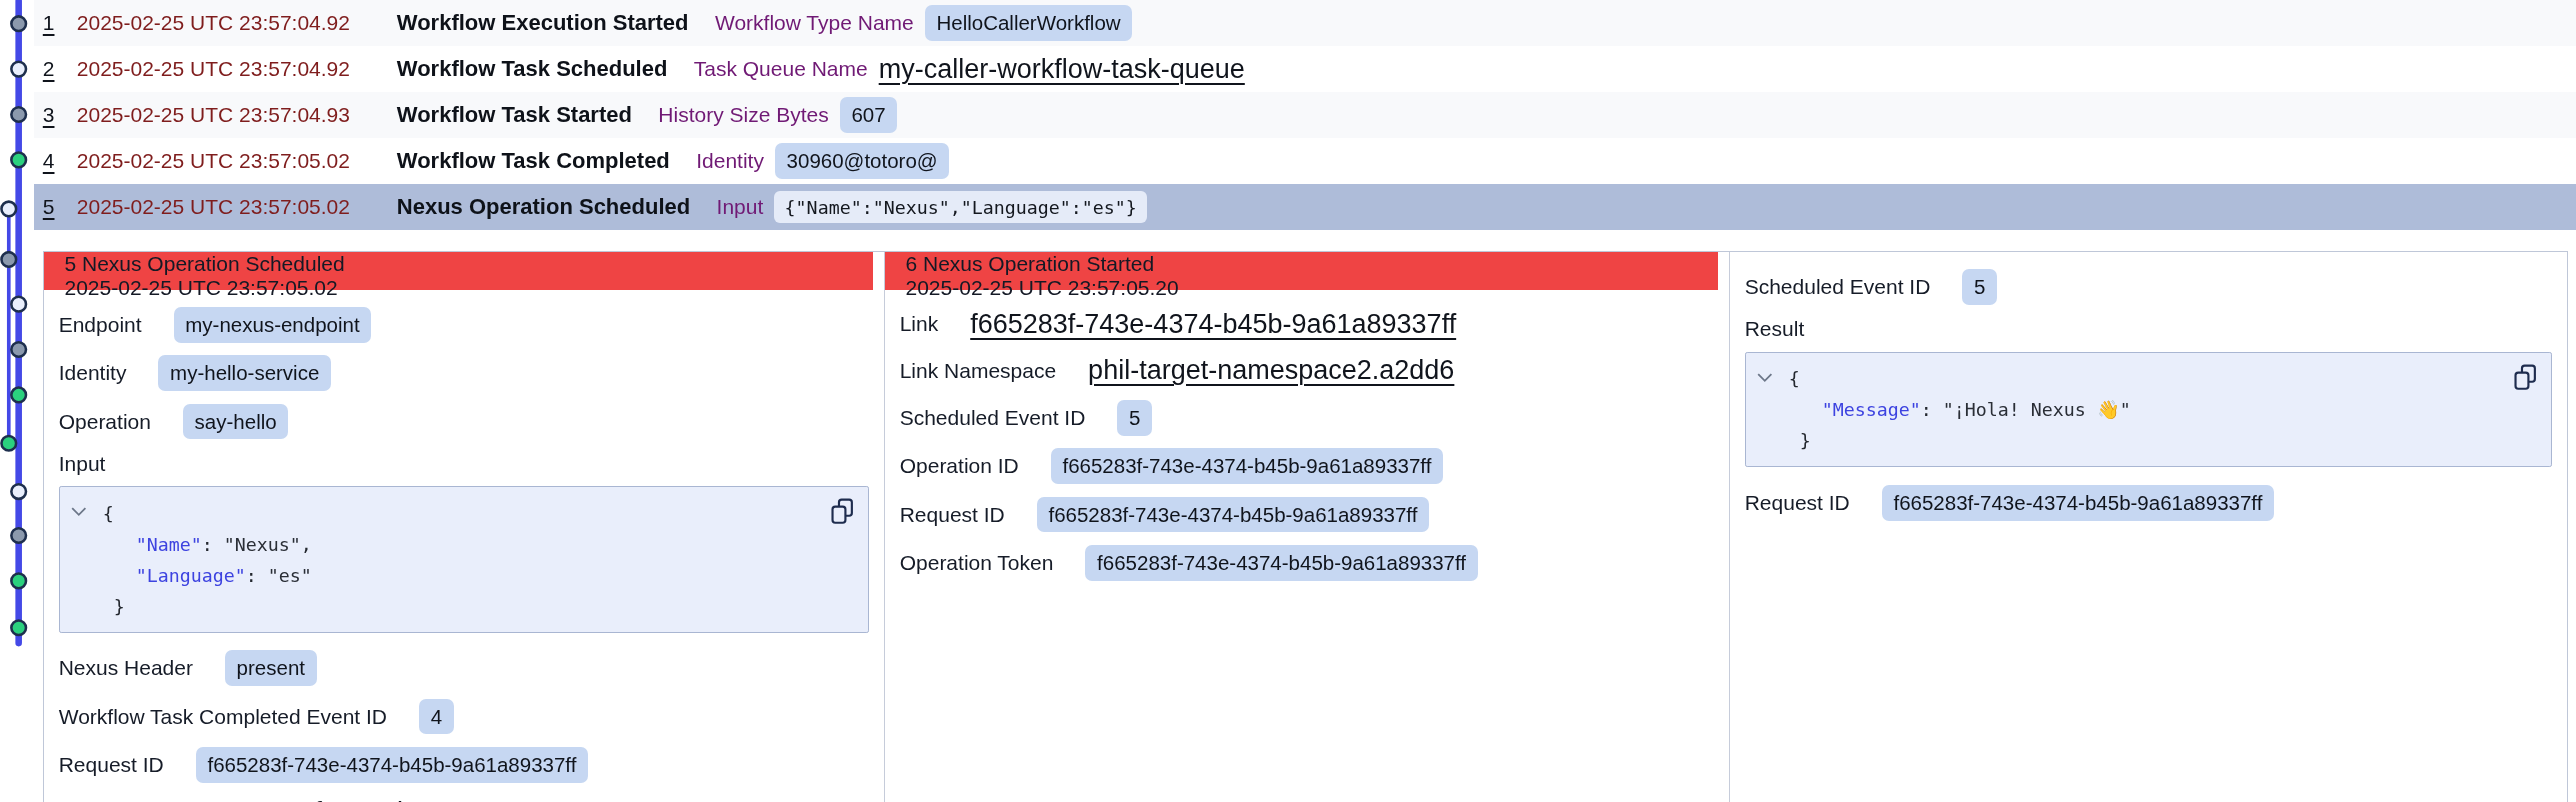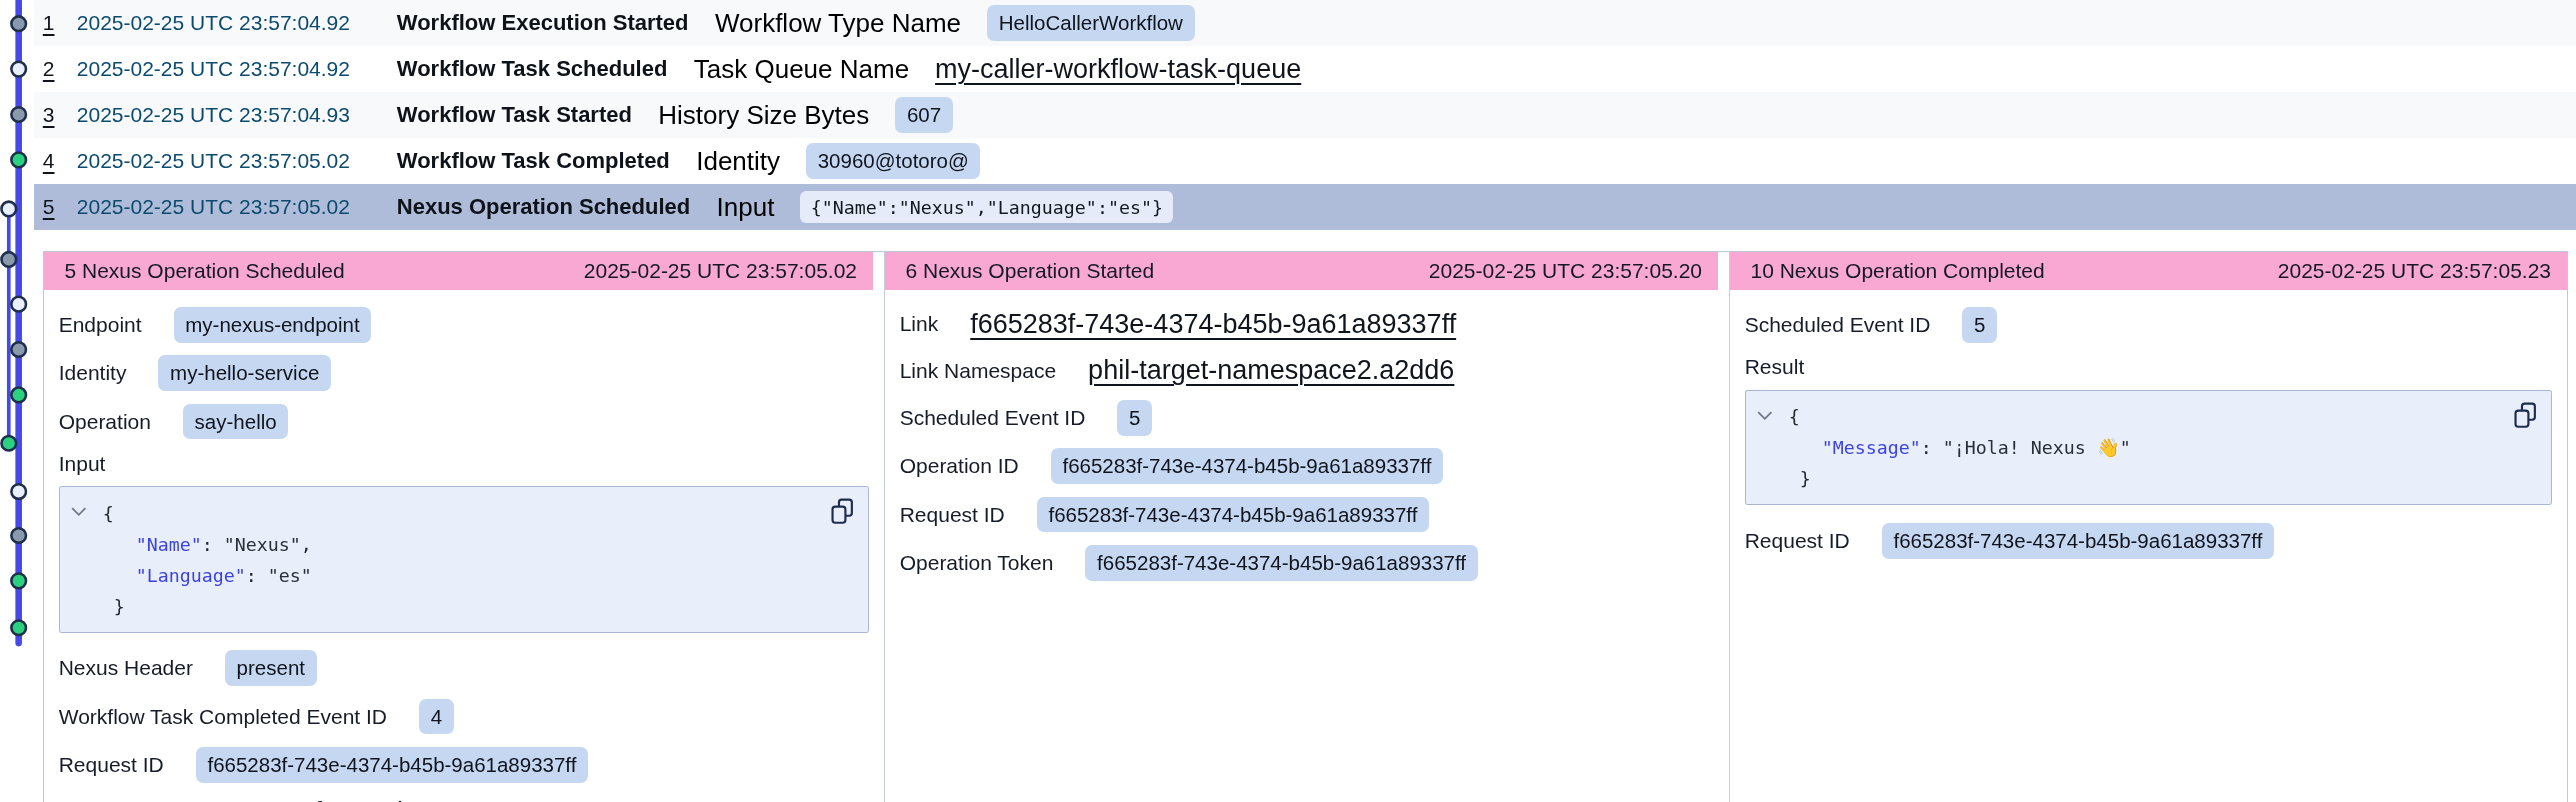--- a/index.html
+++ b/index.html
@@ -15,23 +15,23 @@
 
   
   .events { position:relative; z-index:1; }
   .ev-row { height:46px; display:flex; align-items:center; margin-left:34px; padding-left:8.8px; }
   .ev-row.alt { background:#f8f9fb; }
   .ev-row.selected { background:#aebcd9; }
   .ev-id {
     flex:none; width:34px; font-size:21px; color:#10141c;
     text-decoration:underline; text-decoration-thickness:1.5px; text-underline-offset:4.4px; cursor:pointer;
   }
-  .ev-ts { flex:none; width:320px; font-size:21px; color:#0c4a6e; }
+  .ev-ts { flex:none; width:320px; font-size:21px; color:#7f1d1d; }
   .ev-name { font-size:22px; font-weight:700; color:#0e1219; margin-right:26.4px; white-space:nowrap; }
-  .ev-label { font-size:26px; color:#000000; margin-right:26px; white-space:nowrap; }
+  .ev-label { font-size:21px; color:#701a75; margin-right:11px; white-space:nowrap; }
 
   .badge {
     display:inline-block; background:#c6d7f2; border-radius:7px;
     padding:5.9px 11.7px; font-size:20.5px; color:#10141c; white-space:nowrap;
   }
   .link {
     font-size:27px; color:#10141c; cursor:pointer; white-space:nowrap;
     text-decoration:underline; text-decoration-thickness:1.5px; text-underline-offset:5.1px;
   }
   .code-badge {
@@ -41,22 +41,22 @@
 
   
   .details {
     margin-left:43px; margin-top:20.5px; width:2525px; height:555px;
     border:0.7px solid #bfc7d8; border-bottom:none;
     display:grid; grid-template-columns:841px 845px 837px;
   }
   .panel { border-right:0.7px solid #c6ccda; overflow:hidden; }
   .panel:last-child { border-right:none; }
   .panel-header {
-    height:38px; background:#f9a8d4; display:flex; align-items:center;
-    justify-content:space-between; padding:0 16px 0 20.5px;
+    height:38px; background:#ef4444; display:flex; align-items:flex-start;
+    justify-content:space-between; padding:0 16px 0 20.5px;flex-direction:column;
   }
   .panel:not(:last-child) .panel-header { margin-right:11px; }
   .panel-title { font-size:21px; color:#141925; }
   .panel-ts { font-size:21px; color:#141925; }
   .panel-body { padding:17.6px 14.7px 0 14.7px; }
 
   .field { display:flex; align-items:center; gap:32px; margin-bottom:12.5px; min-height:34px; }
   .field.block-field { display:block; }
   .flabel { font-size:21px; color:#161c28; white-space:nowrap; }
 
@@ -232,24 +232,20 @@
         <span class="badge">f665283f-743e-4374-b45b-9a61a89337ff</span>
       </div>
       <div class="field">
         <span class="flabel">Operation Token</span>
         <span class="badge">f665283f-743e-4374-b45b-9a61a89337ff</span>
       </div>
     </div>
   </section>
 
   <section class="panel">
-    <div class="panel-header">
-      <span class="panel-title">10 Nexus Operation Completed</span>
-      <span class="panel-ts">2025-02-25 UTC 23:57:05.23</span>
-    </div>
     <div class="panel-body">
       <div class="field">
         <span class="flabel">Scheduled Event ID</span>
         <span class="badge">5</span>
       </div>
       <div class="field block-field">
         <span class="flabel">Result</span>
         <div class="code-block">
           <span class="chevron">
             <svg width="17.6" height="11" viewBox="0 0 24 15">

